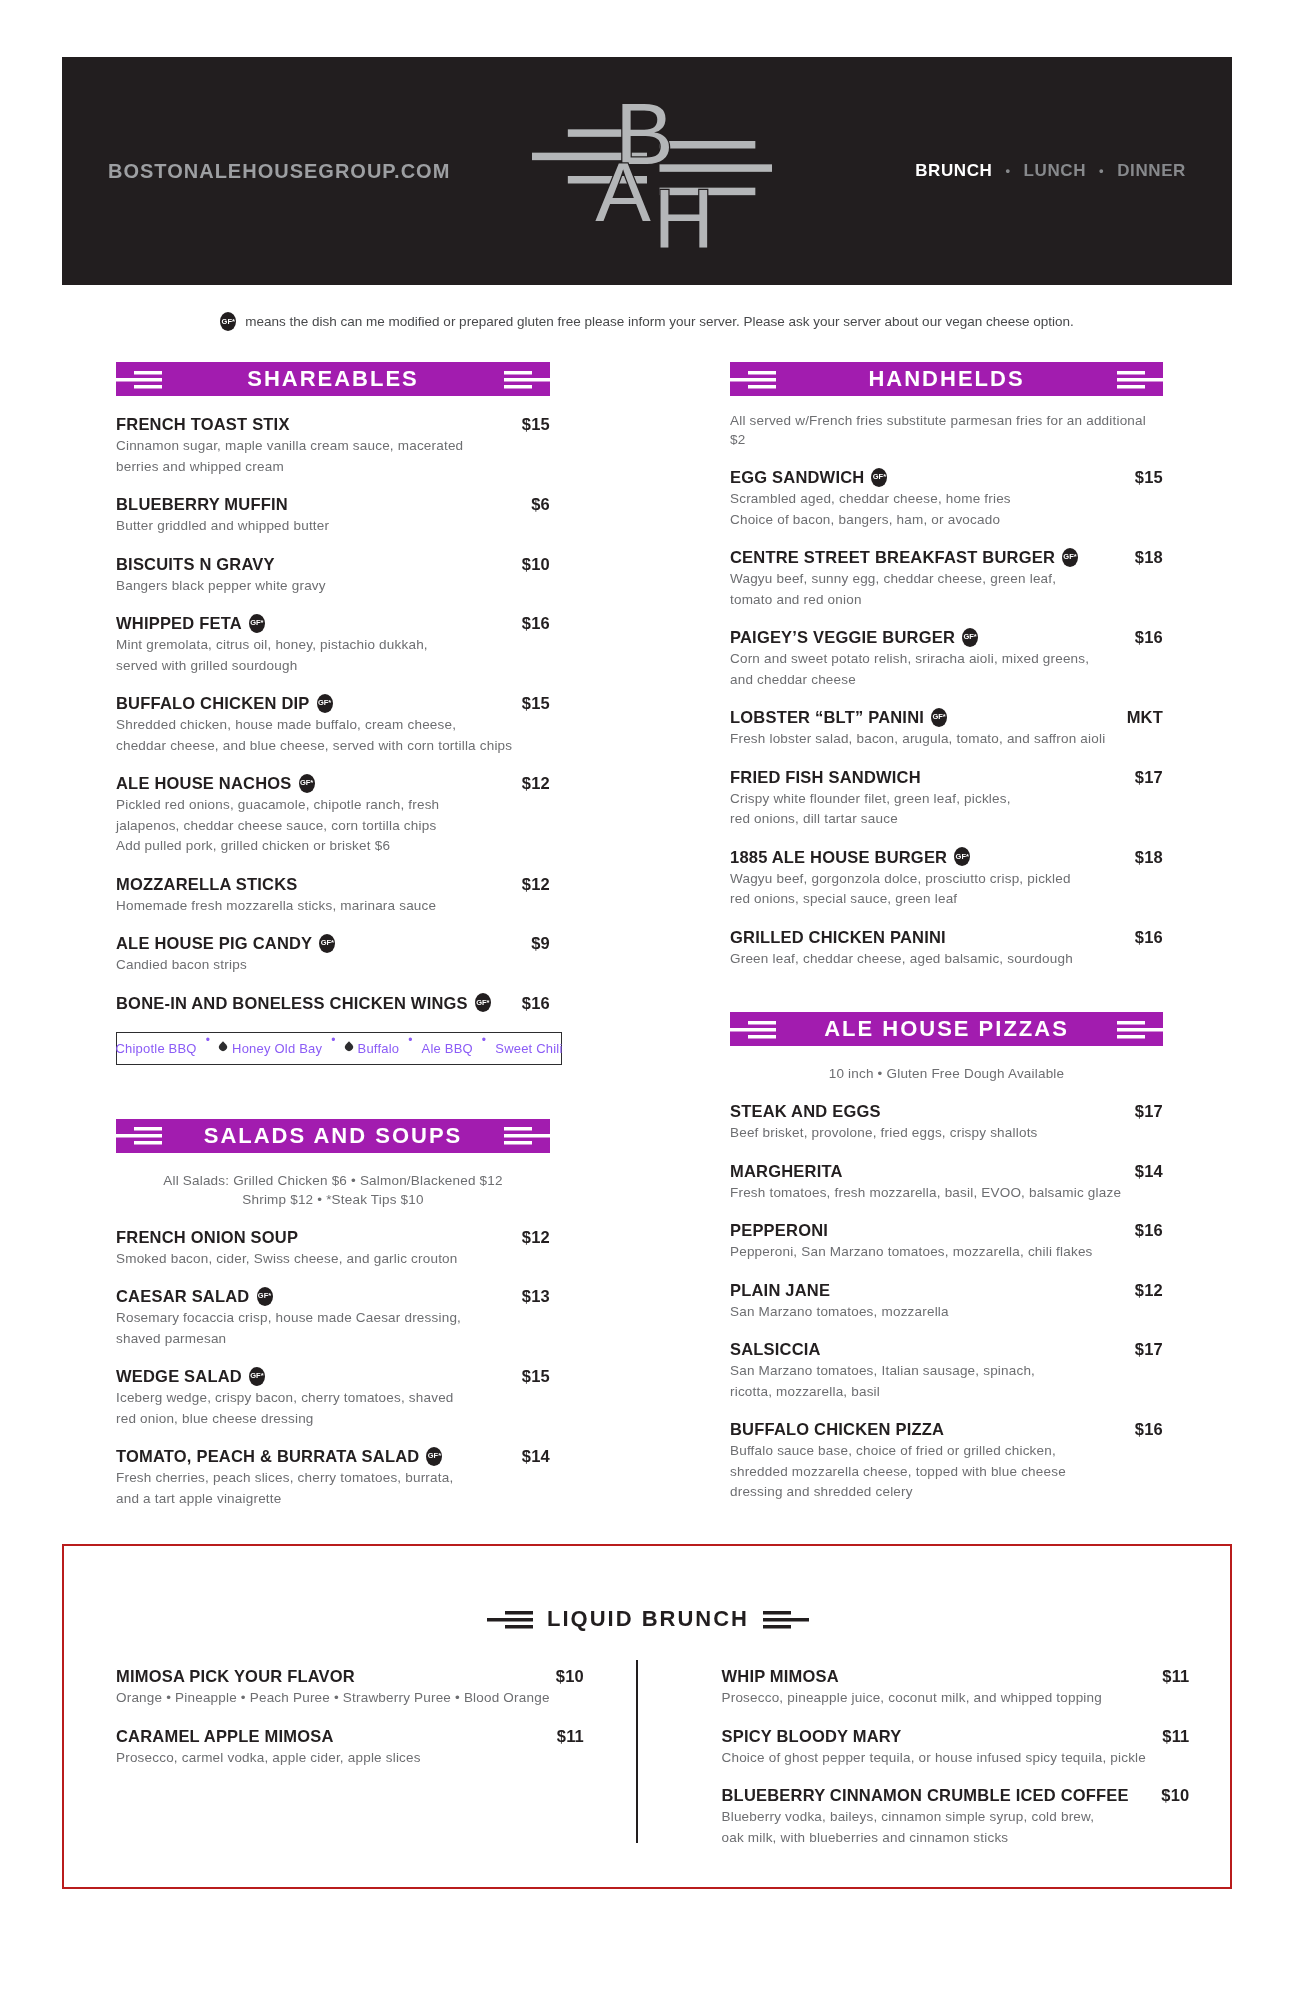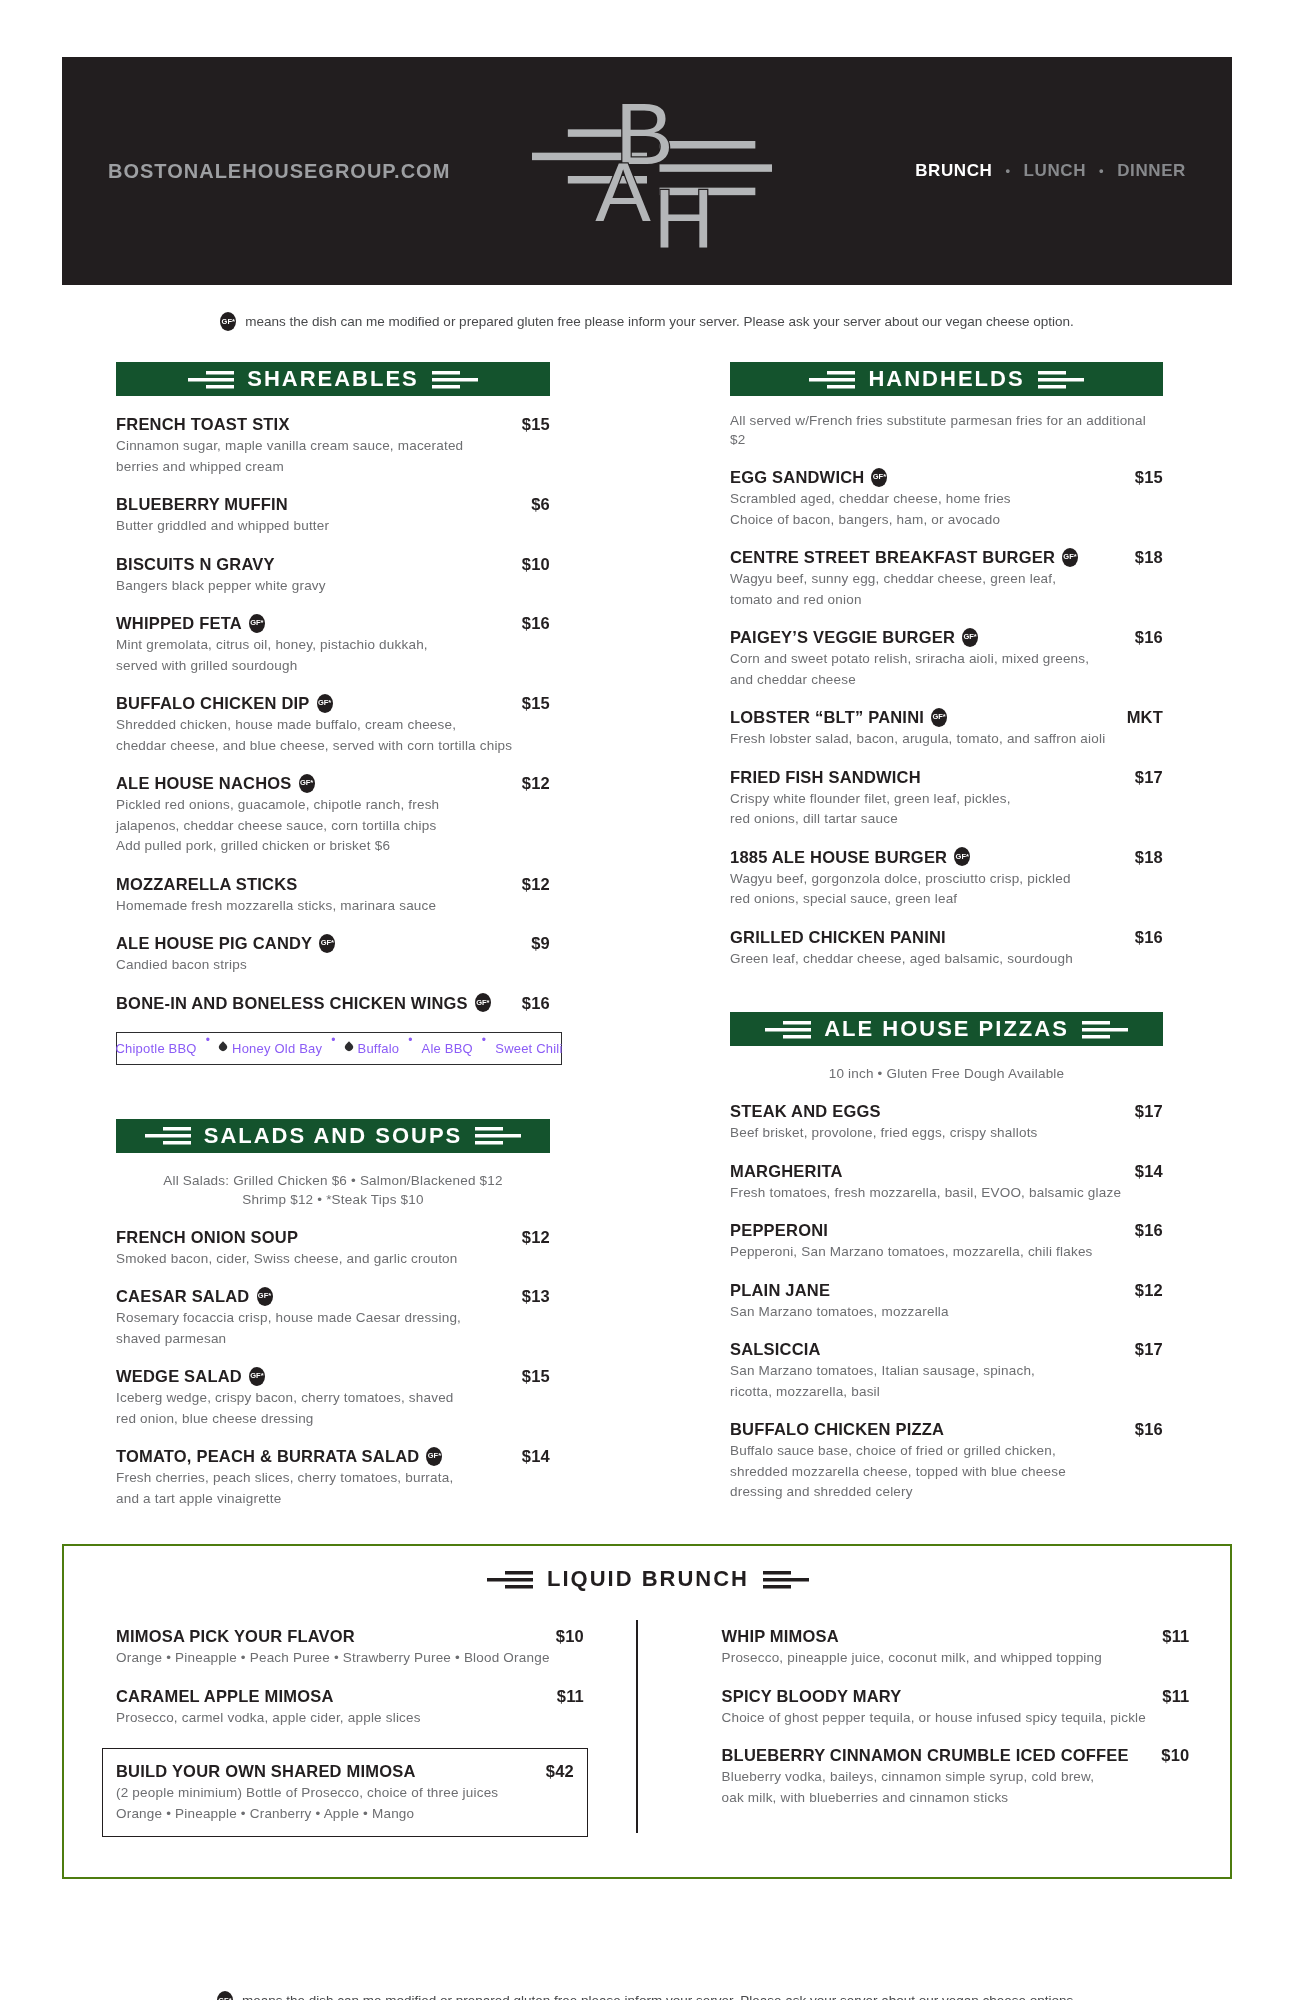--- a/index.html
+++ b/index.html
@@ -21,40 +21,40 @@
   .deco{width:46px;height:19px;background-repeat:no-repeat;flex:none;
         background-image:linear-gradient(currentColor,currentColor),linear-gradient(currentColor,currentColor),linear-gradient(currentColor,currentColor);
         background-size:28px 3.5px,46px 3.5px,28px 3.5px;}
   .deco-left{background-position:right 0 top 1px,right 0 top 8px,right 0 top 15px;}
   .deco-right{background-position:left 0 top 1px,left 0 top 8px,left 0 top 15px;}
 
   
   .cols{display:flex;margin:31px 62px 0;padding:0 69px 0 54px;gap:180px;box-sizing:border-box;}
   .col-left{width:434px;flex:none;}
   .col-right{width:433px;flex:none;}
-  .section-bar{height:34px;background:#14532d;color:#ffffff;display:flex;align-items:center;justify-content:center;gap:13px;font-size:22px;font-weight:bold;letter-spacing:2px;}
+  .section-bar{height:34px;background:#a21caf;color:#ffffff;display:flex;align-items:center;justify-content:space-between;gap:13px;font-size:22px;font-weight:bold;letter-spacing:2px;}
   .mt-salads{margin-top:54px;}
   .mt-pizzas{margin-top:44px;}
   .sec-note{color:#6d6e71;font-size:13.5px;line-height:19px;margin-top:15px;letter-spacing:.2px;}
   .sec-note.centered{text-align:center;margin-top:18px;}
 
   .items .menu-item{margin-top:17px;}
   .item-head{display:flex;align-items:center;font-size:16.5px;font-weight:bold;letter-spacing:.2px;line-height:22px;}
   .item-head .gf-badge{margin-left:7px;}
   .item-price{margin-left:auto;padding-left:10px;font-size:16.5px;font-weight:bold;flex:none;}
   .item-desc{font-size:13.5px;line-height:18.5px;color:#6d6e71;margin-top:2px;letter-spacing:.2px;}
 
   
   .sauce-box{margin-top:18px;margin-right:-12px;border:1.5px solid #2d2d2f;height:31px;display:flex;justify-content:center;gap:9px;font-size:13px;color:#8b5cf6;white-space:nowrap;letter-spacing:.2px;}
   .sauce{display:inline-flex;align-items:center;}
   .sauce-dot{font-size:12px;}
   .drop-icon{width:8px;height:8px;background:#2d2d2f;border-radius:0 50% 50% 50%;transform:rotate(45deg);display:inline-block;margin-right:5px;position:relative;top:-1px;}
 
   
-  .liquid-box{margin:36px 62px 0;border:2px solid #4d7c0f;padding:20px 50px 40px 52px;box-sizing:border-box;}
+  .liquid-box{margin:36px 62px 0;border:2px solid #b91c1c;padding:60px 50px 40px 52px;box-sizing:border-box;}
   .liquid-title{display:flex;align-items:center;justify-content:center;gap:14px;font-size:22px;font-weight:bold;letter-spacing:2px;color:#221e1f;}
   .liquid-cols{display:flex;margin-top:16px;}
   .lb-col{width:468px;flex:none;}
   .lb-col .menu-item{margin-top:17px;}
   .lb-divider{width:1.5px;background:#221e1f;margin:12px 84px 4px 52px;flex:none;}
   .menu-item.boxed{border:1.5px solid #221e1f;padding:11px 13px 13px;margin-left:-14px;margin-right:-4px;margin-top:21px;}
 
   
   .footer{margin-top:112px;text-align:center;}
   .footer .gf-note{margin-top:0;}
@@ -377,28 +377,20 @@
             </div>
             <div class="item-desc">Orange • Pineapple • Peach Puree • Strawberry Puree • Blood Orange</div>
           </div>
           <div class="menu-item">
             <div class="item-head">
               <span class="item-name">CARAMEL APPLE MIMOSA</span>
               <span class="item-price">$11</span>
             </div>
             <div class="item-desc">Prosecco, carmel vodka, apple cider, apple slices</div>
           </div>
-          <div class="menu-item boxed">
-            <div class="item-head">
-              <span class="item-name">BUILD YOUR OWN SHARED MIMOSA</span>
-              <span class="item-price">$42</span>
-            </div>
-            <div class="item-desc">(2 people minimium) Bottle of Prosecco, choice of three juices</div>
-            <div class="item-desc">Orange • Pineapple • Cranberry • Apple • Mango</div>
-          </div>
         </div>
       <div class="lb-divider"></div>
       <div class="lb-col">
           <div class="menu-item">
             <div class="item-head">
               <span class="item-name">WHIP MIMOSA</span>
               <span class="item-price">$11</span>
             </div>
             <div class="item-desc">Prosecco, pineapple juice, coconut milk, and whipped topping</div>
           </div>

